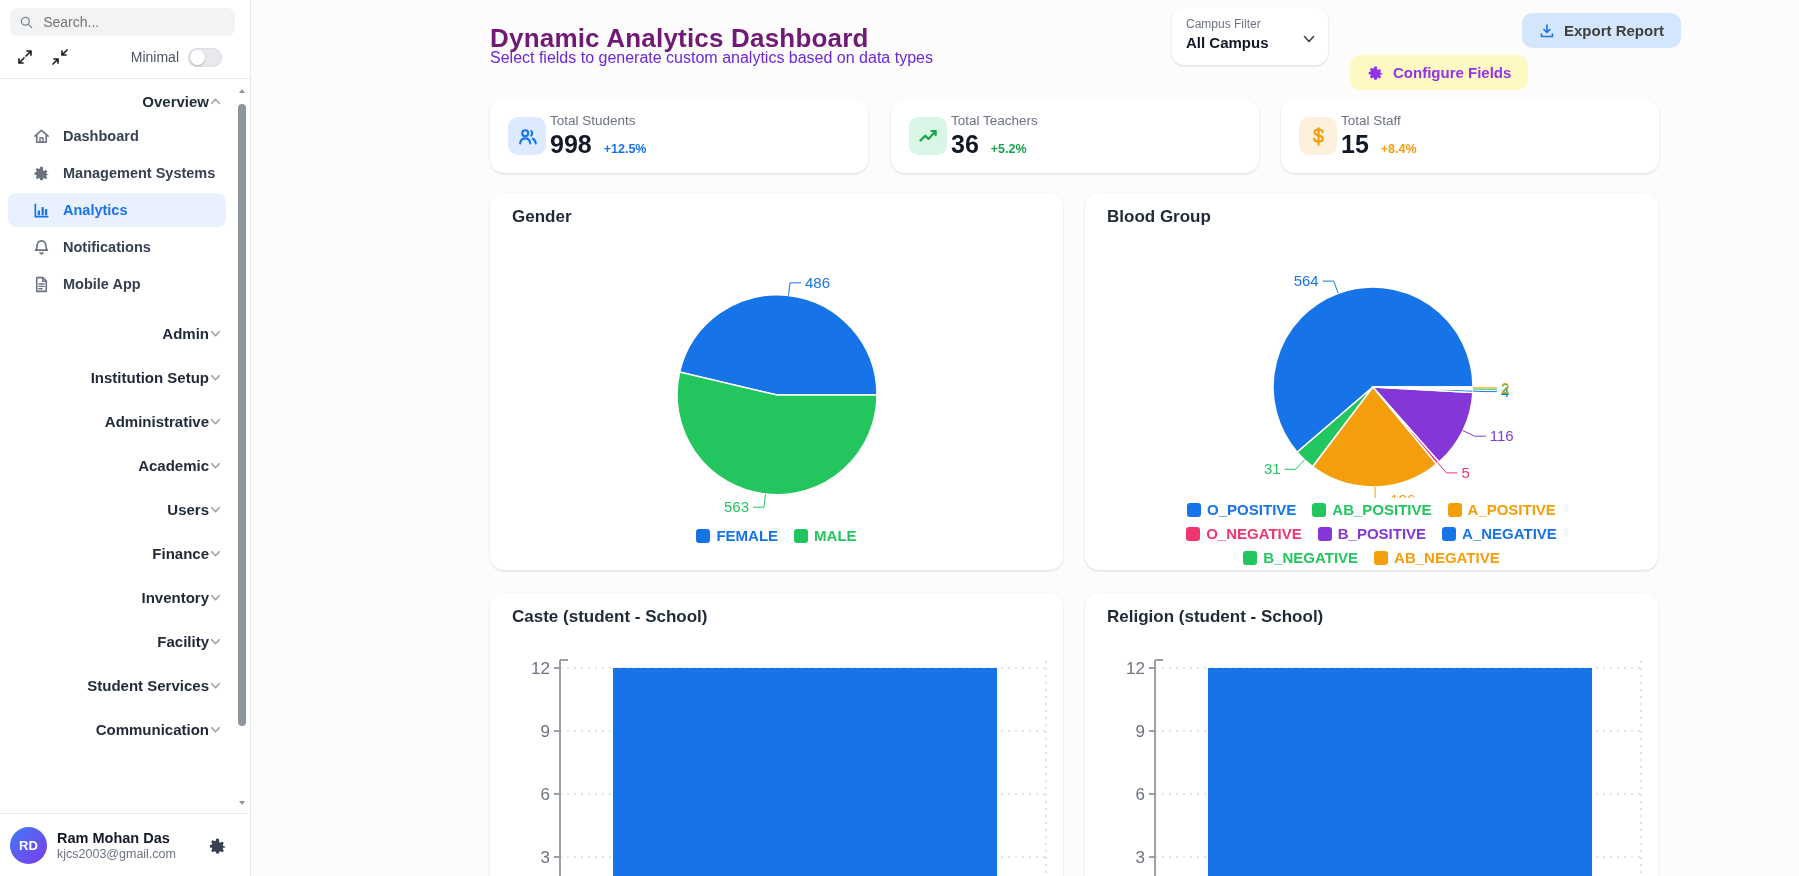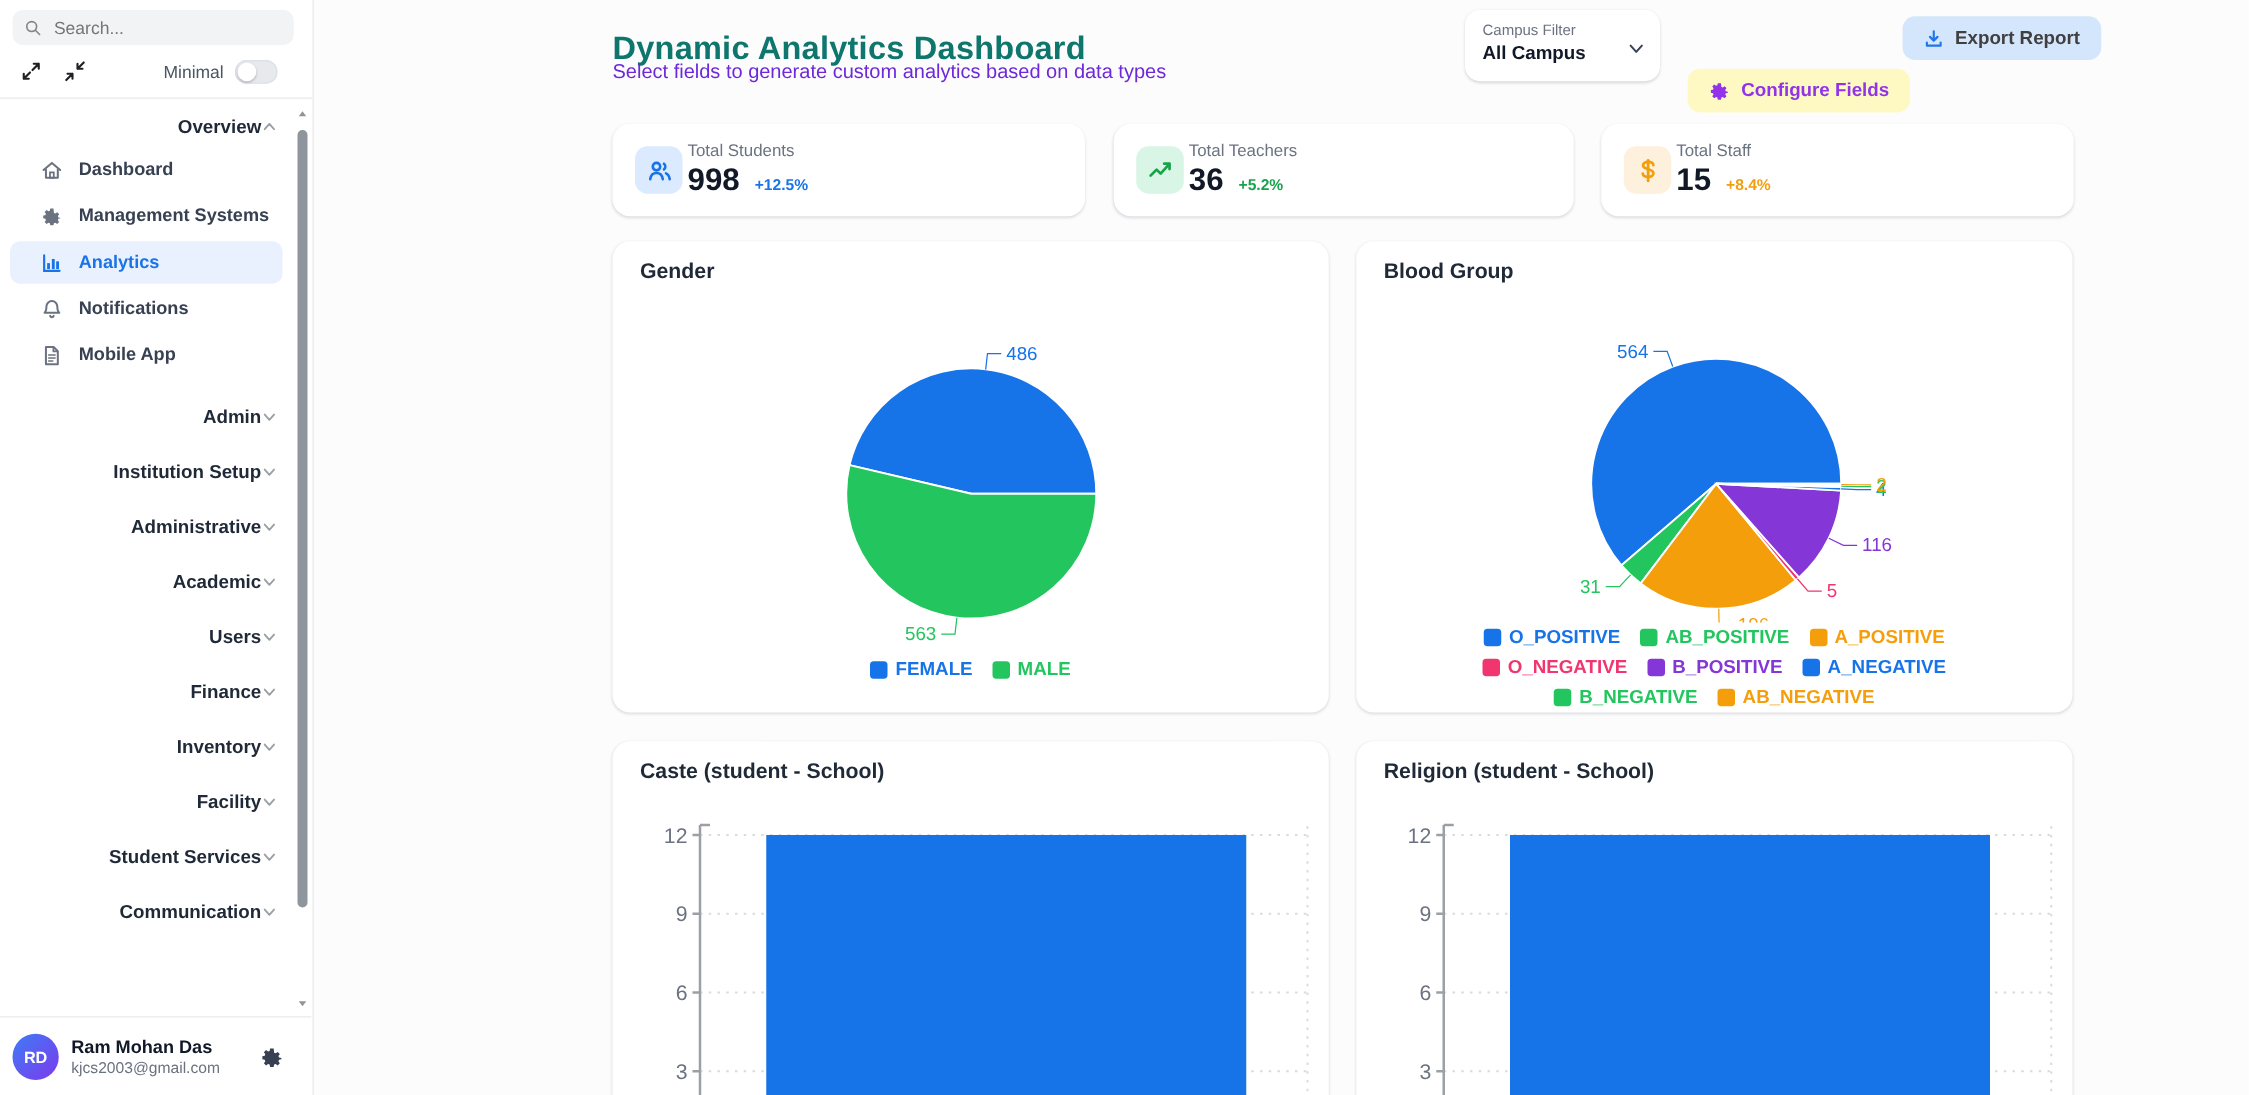--- a/index.html
+++ b/index.html
@@ -37,21 +37,21 @@
   #side-footer{position:absolute;left:0;top:813px;width:249px;height:63px;border-top:1px solid #e7e9ec;
                background:#fff;display:flex;align-items:center;}
   #avatar{width:37px;height:37px;border-radius:50%;margin-left:10px;
           background:linear-gradient(135deg,#3f7bf6,#7c3aed);display:flex;align-items:center;justify-content:center;
           color:#fff;font-size:13px;font-weight:700;}
   #user-texts{margin-left:10px;line-height:1.25;}
   #user-name{font-size:14.5px;font-weight:700;color:#111827;}
   #user-email{font-size:12.5px;color:#6b7280;}
   #footer-gear{margin-left:auto;margin-right:22px;width:19px;height:19px;cursor:pointer;}
   
-  #page-title{position:absolute;left:490px;top:6px;font-size:26px;font-weight:700;color:#0f766e;letter-spacing:.2px;}
+  #page-title{position:absolute;left:490px;top:6px;font-size:26px;font-weight:700;color:#701a75;letter-spacing:.2px;}
   #page-subtitle{position:absolute;left:490px;top:49px;font-size:16px;color:#6d28d9;}
   #campus-filter{position:absolute;left:1172px;top:8px;width:156px;height:57px;background:#fff;border-radius:12px;
                  box-shadow:0 1px 3px rgba(16,24,40,.1),0 1px 2px rgba(16,24,40,.06);cursor:pointer;box-sizing:border-box;
                  padding:9px 12px 0 14px;}
   #campus-filter .cf-label{font-size:12px;color:#6b7280;}
   #campus-filter .cf-value{font-size:15px;font-weight:700;color:#111827;margin-top:3px;}
   #campus-filter .cf-chevron{position:absolute;right:12px;top:24px;width:14px;height:14px;color:#374151;}
   .hbtn{position:absolute;top:13px;height:35px;border:none;border-radius:10px;font:600 15px "Liberation Sans",sans-serif;
         display:flex;align-items:center;gap:9px;padding:0 17px;cursor:pointer;}
   #configure-btn{left:1350px;background:#fef9c3;color:#9233ea;margin-top:42px;}

